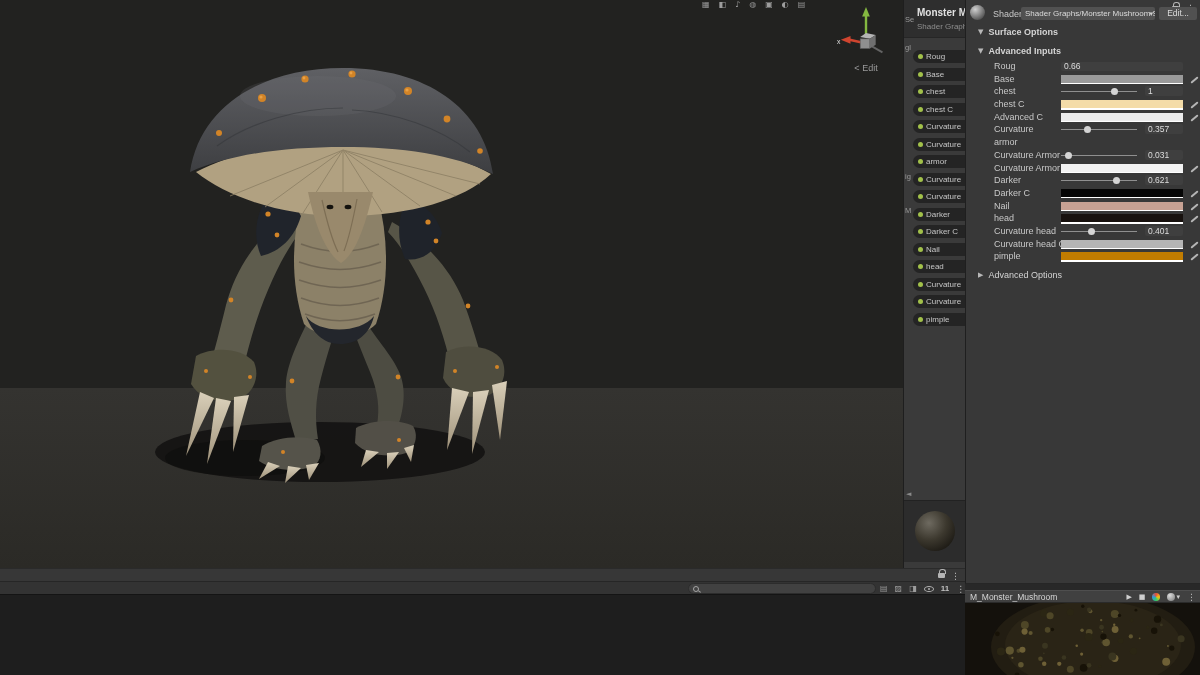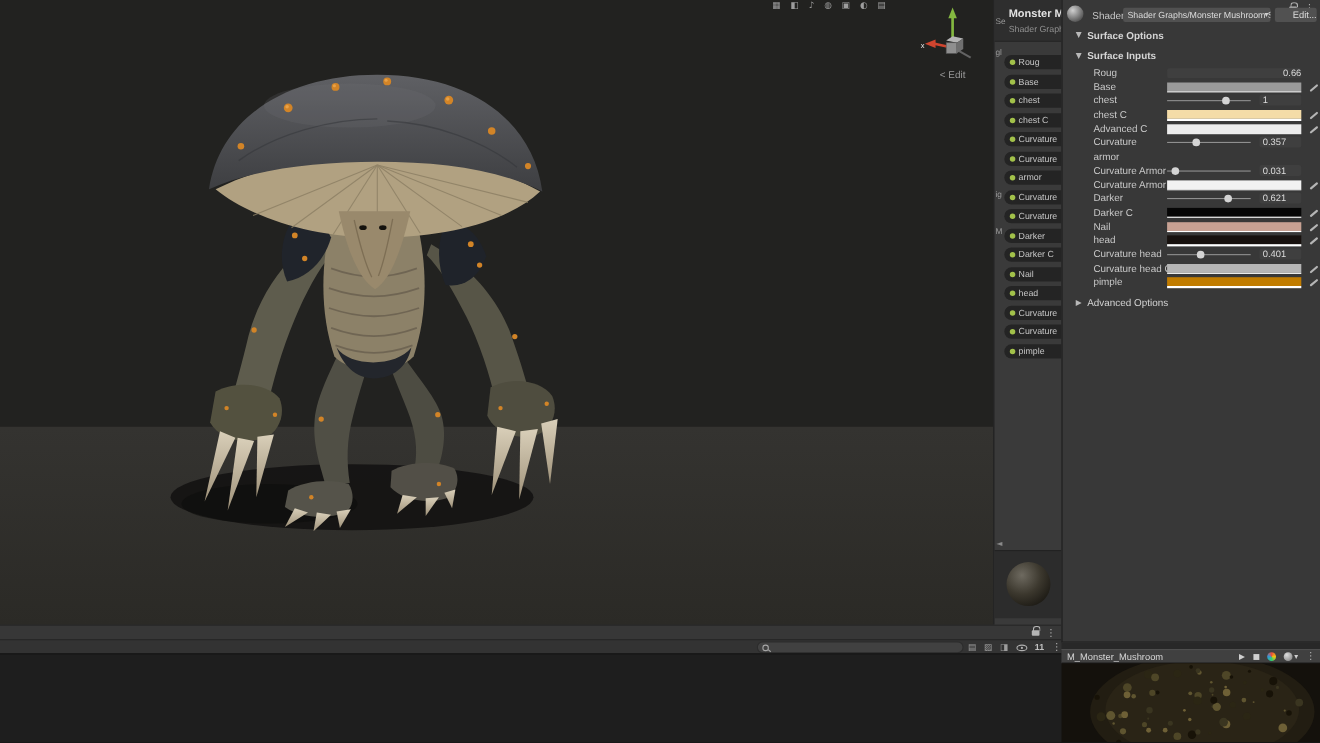--- a/index.html
+++ b/index.html
@@ -75,34 +75,34 @@
   .insp-topicons { position:absolute; right:5px; top:3px; display:flex; gap:7px; align-items:center; }
   .matball { position:absolute; left:4px; top:5px; width:15px; height:15px; border-radius:50%;
     background:radial-gradient(circle at 35% 30%, #cfcfcf, #6e6e6e 60%, #2e2e2e); }
   .shader-label { position:absolute; left:27px; top:9px; font-size:9px; color:#c8c8c8; }
   .shader-dd { position:absolute; left:55px; top:7px; width:134px; height:13px;
     background:#515151; border-radius:2px; font-size:8px; color:#dcdcdc; line-height:13px;
     padding:0 10px 0 4px; white-space:nowrap; overflow:hidden; }
   .shader-dd .caret { position:absolute; right:2px; top:0; font-size:7px; color:#cfcfcf; }
   .edit-btn { position:absolute; left:193px; top:7px; width:38px; height:13px;
     background:#515151; border-radius:2px; font-size:8.5px; color:#dcdcdc;
-    text-align:right; line-height:13px; }
+    text-align:center; line-height:13px; }
   .foldout { position:absolute; left:12px; display:flex; gap:5px; align-items:center;
     font-size:9px; font-weight:bold; color:#d4d4d4; }
   .foldout .tri { font-size:7px; color:#b8b8b8; font-weight:normal; font-family:"DejaVu Sans",sans-serif; }
   #fold-surface-options { top:27px; }
   #fold-surface-inputs  { top:46px; }
   #fold-advanced        { top:270px; font-weight:normal; }
   .rows { position:absolute; left:0; top:60px; width:235px; }
   .insp-row { position:relative; height:12.7px; }
   .row-label { position:absolute; left:28px; top:0; font-size:9px; color:#c8c8c8;
     line-height:12.7px; white-space:nowrap; }
   .row-ctrl { position:absolute; left:95px; top:2px; width:122px; height:9px; }
   .float-field { width:122px; height:9px; background:#3f3f3f; border-radius:2px;
-    font-size:8.5px; color:#dddddd; line-height:9px; padding-left:3px;text-align:right; }
+    font-size:8.5px; color:#dddddd; line-height:9px; padding-left:3px; }
   .slider { position:absolute; left:0; top:0; width:76px; height:9px; }
   .slider-track { position:absolute; left:0; top:4px; width:76px; height:1px; background:#8f8f8f; }
   .slider-thumb { position:absolute; top:1px; width:7px; height:7px; border-radius:50%;
     background:#d4d4d4; }
   .slider-value { position:absolute; left:84px; top:-1px; width:38px; height:10px;
     background:#3f3f3f; border-radius:2px; font-size:8.5px; color:#dddddd;
     line-height:10px; padding-left:3px; }
   .color-swatch { position:relative; width:122px; height:8px; }
   .alpha-strip { position:absolute; left:0; bottom:-1.5px; width:122px; height:1.5px; background:#ffffff; }
   .picker-icon { position:absolute; left:224px; top:3px; width:9px; height:7px; }
@@ -370,21 +370,21 @@
       <span class="caret">▾</span>
     </div>
     <div class="edit-btn">Edit...</div>
 
     <div class="foldout" id="fold-surface-options">
       <span class="tri">▼</span>
       <span>Surface Options</span>
     </div>
     <div class="foldout" id="fold-surface-inputs">
       <span class="tri">▼</span>
-      <span>Surface Inputs</span>
+      <span>Advanced Inputs</span>
     </div>
 
     <div class="rows">
         <div class="insp-row">
           <span class="row-label">Roug</span>
           <div class="row-ctrl">
             <div class="float-field">0.66</div>
           </div>
         </div>
         <div class="insp-row">

